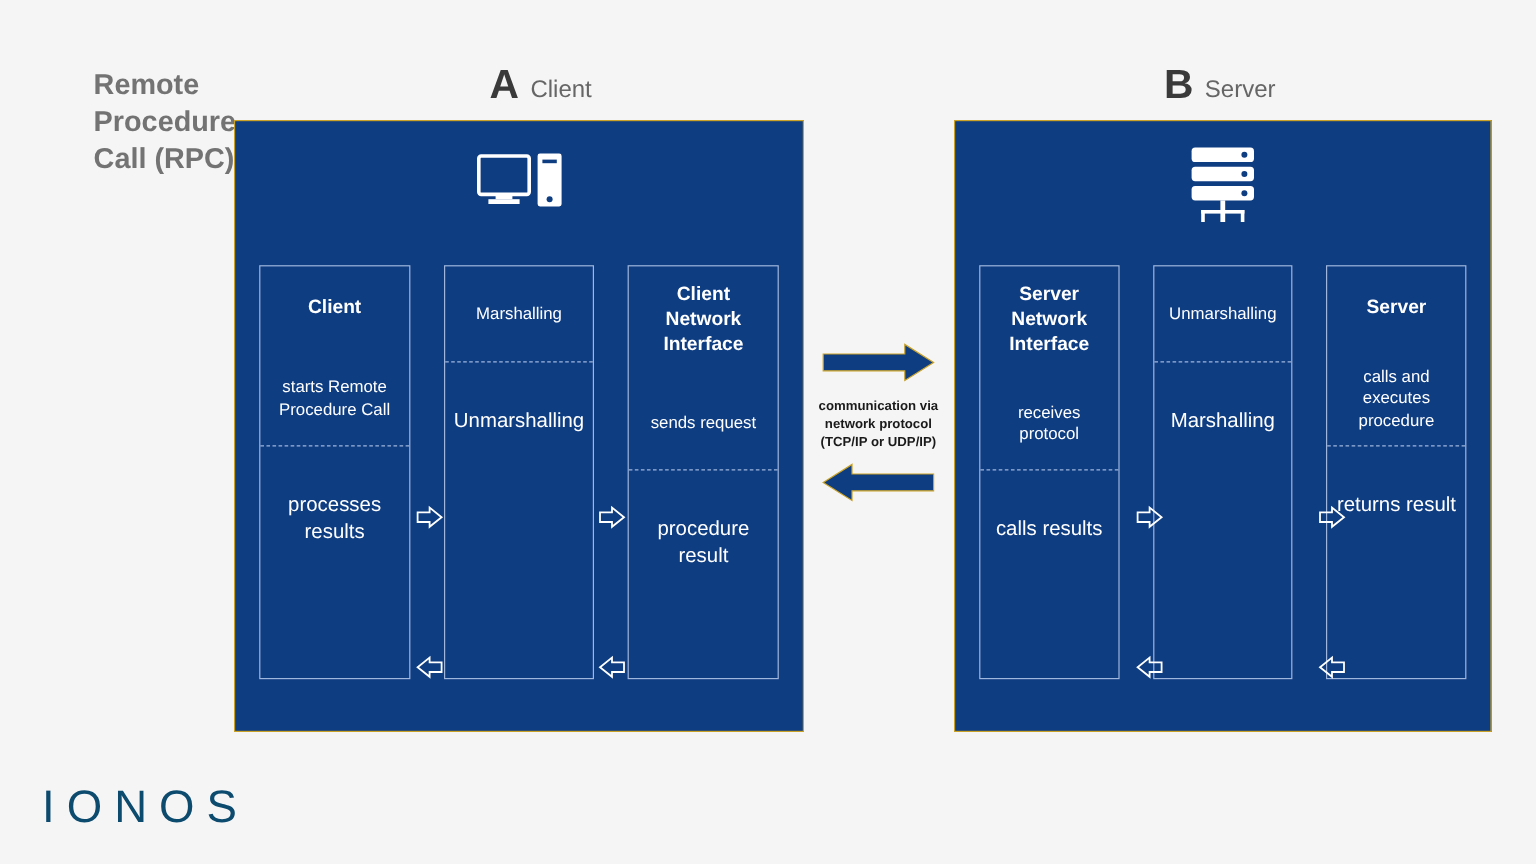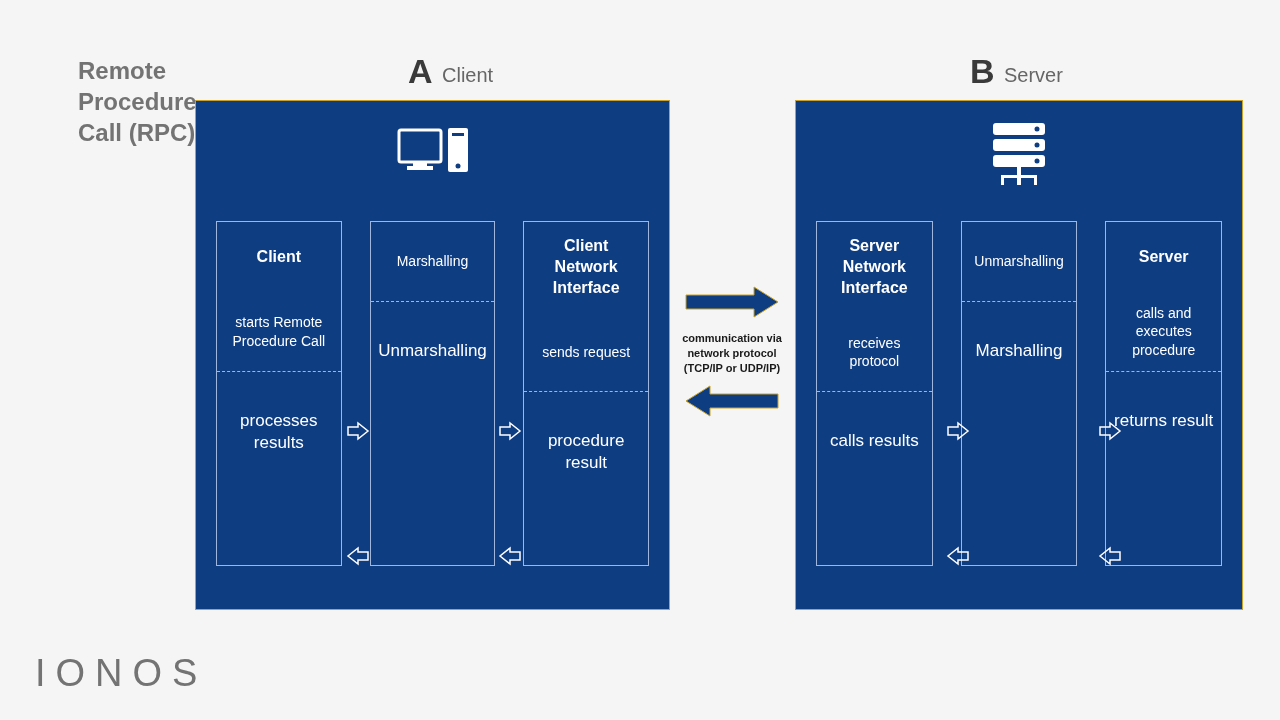--- a/index.html
+++ b/index.html
@@ -115,21 +115,21 @@
   font-weight: bold;
   line-height: 1.35;
   margin: 8px 2px;
 }
 .logo {
   position: absolute;
   left: 35px;
   bottom: 25px;
   font-size: 38px;
   letter-spacing: 10px;
-  color: #737373;
+  color: #0c4a6e;
   font-weight: 400;
   font-family: Arial, sans-serif;
 }
 </style>
 </head>
 <body>
 
 <div class="title">Remote<br>Procedure<br>Call (RPC)</div>
 
 <div class="letter-label" style="left:408px;top:52px">A</div>

